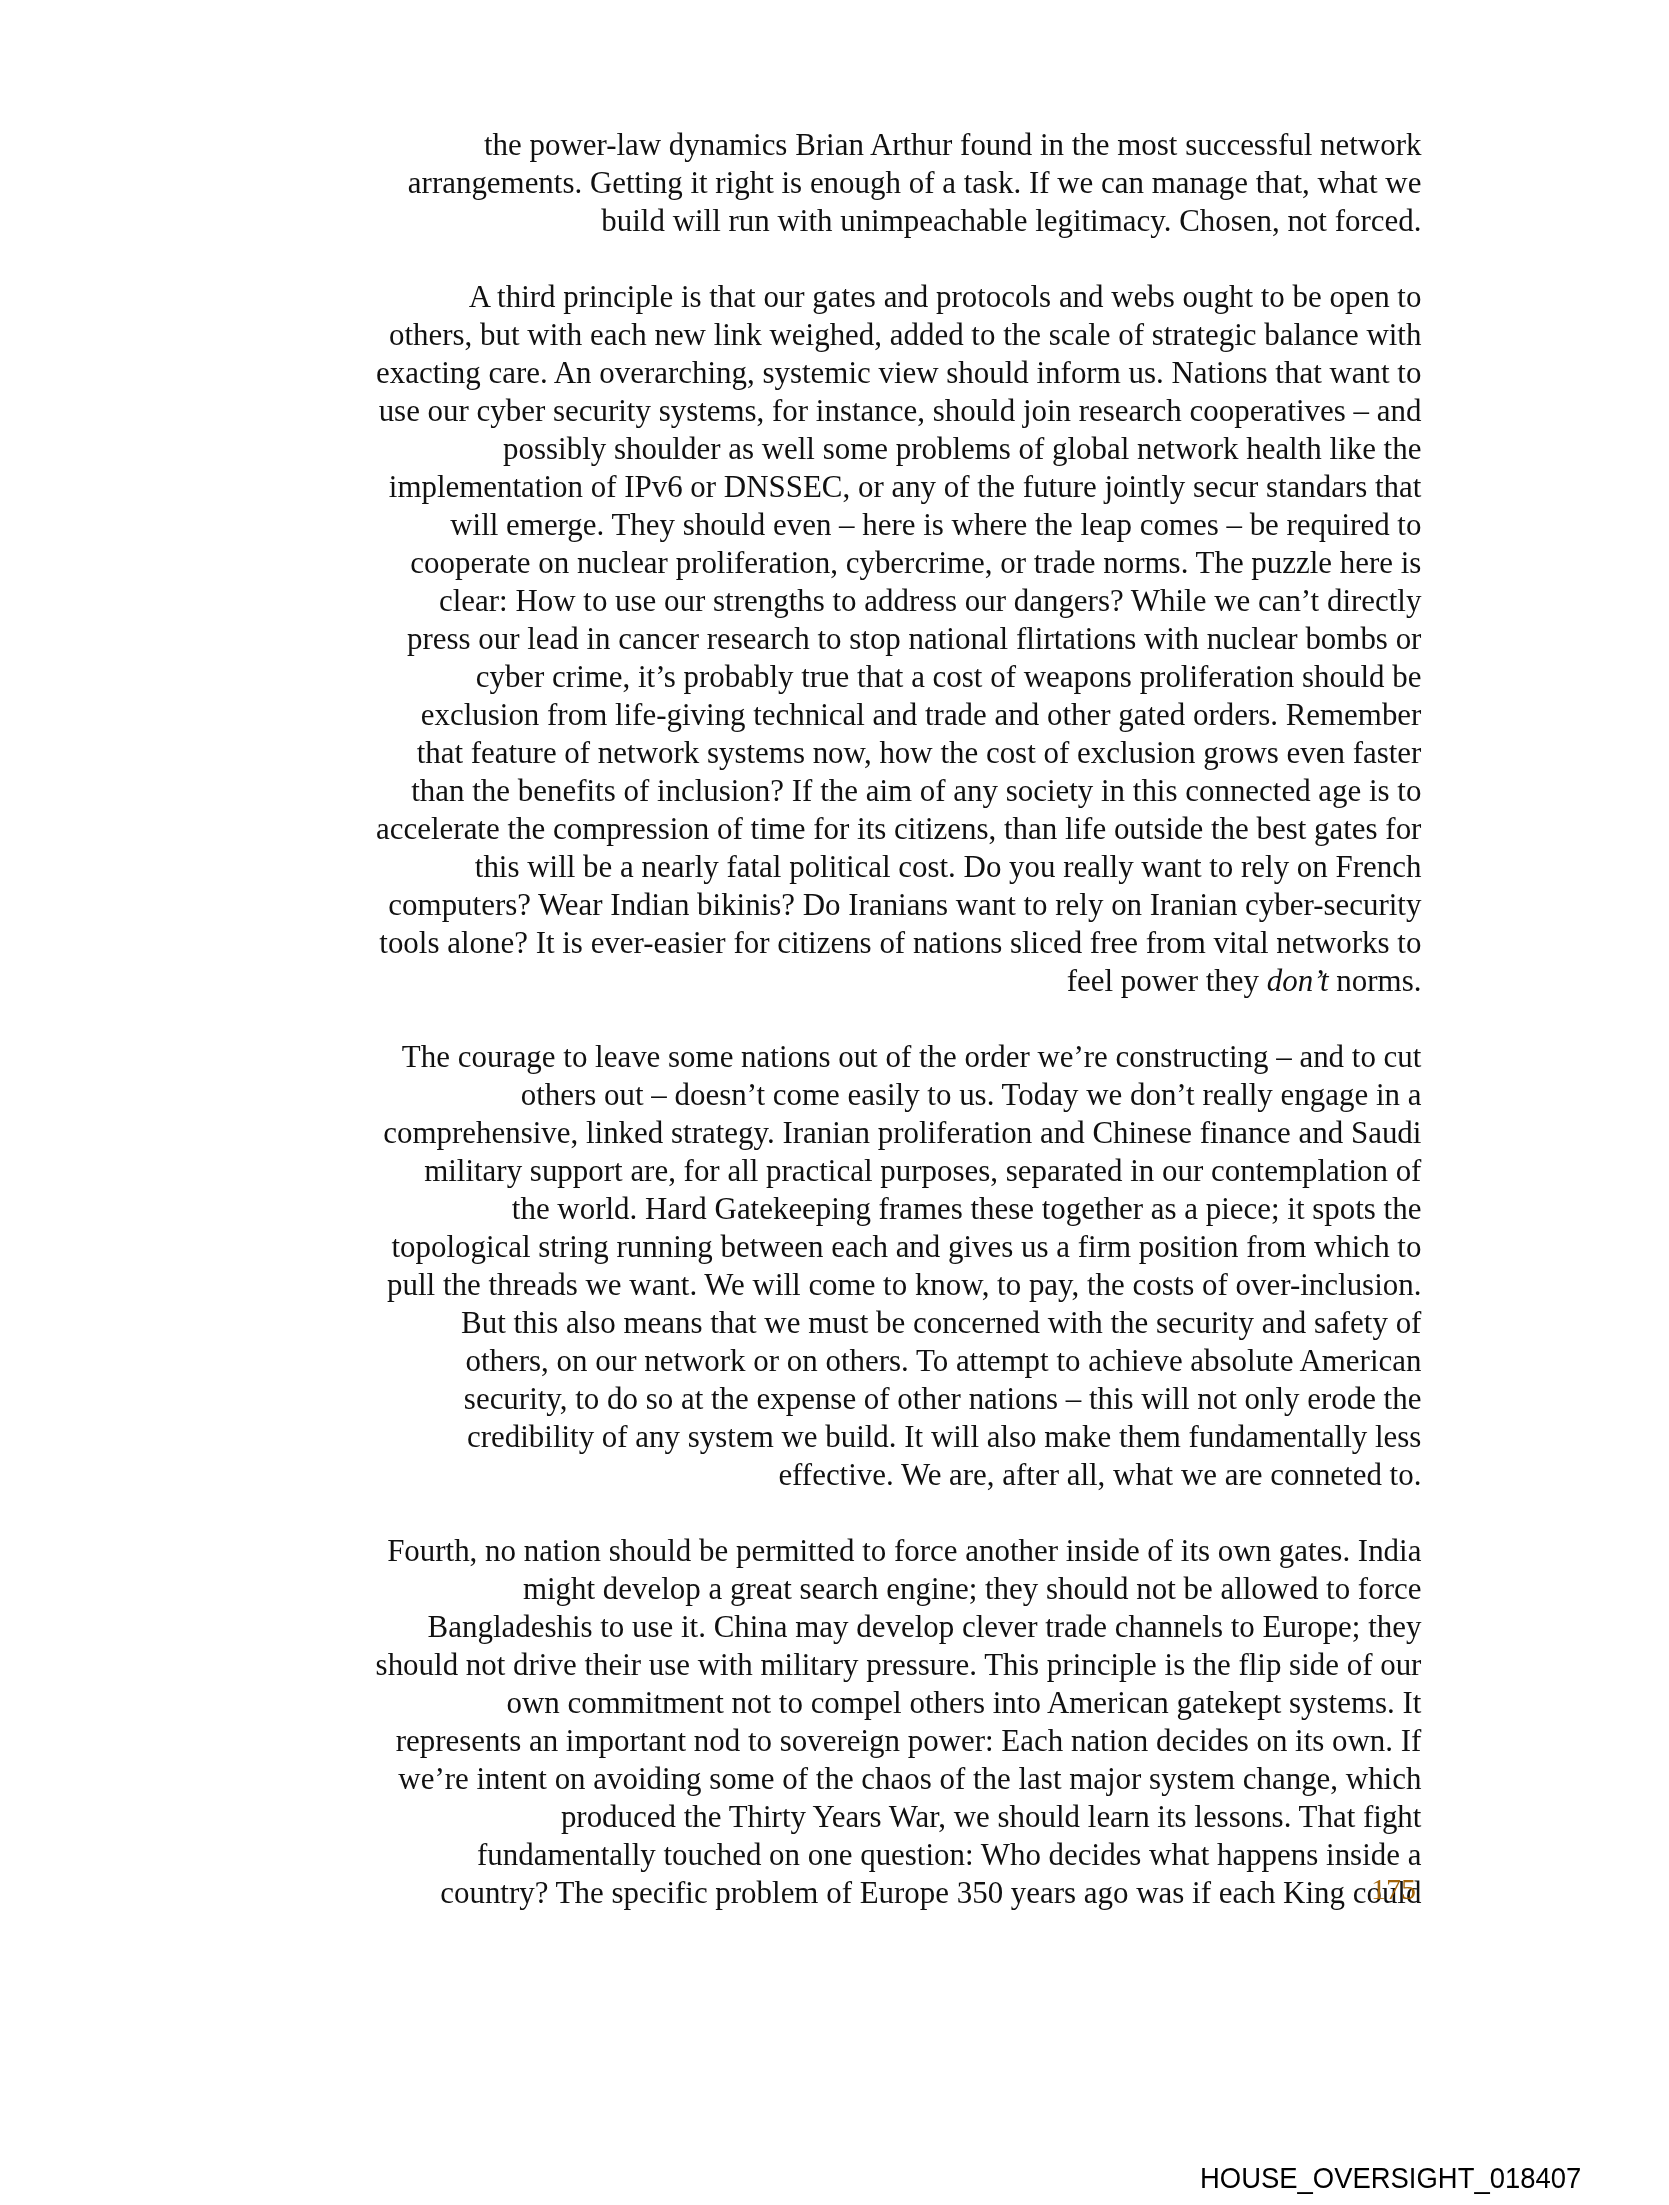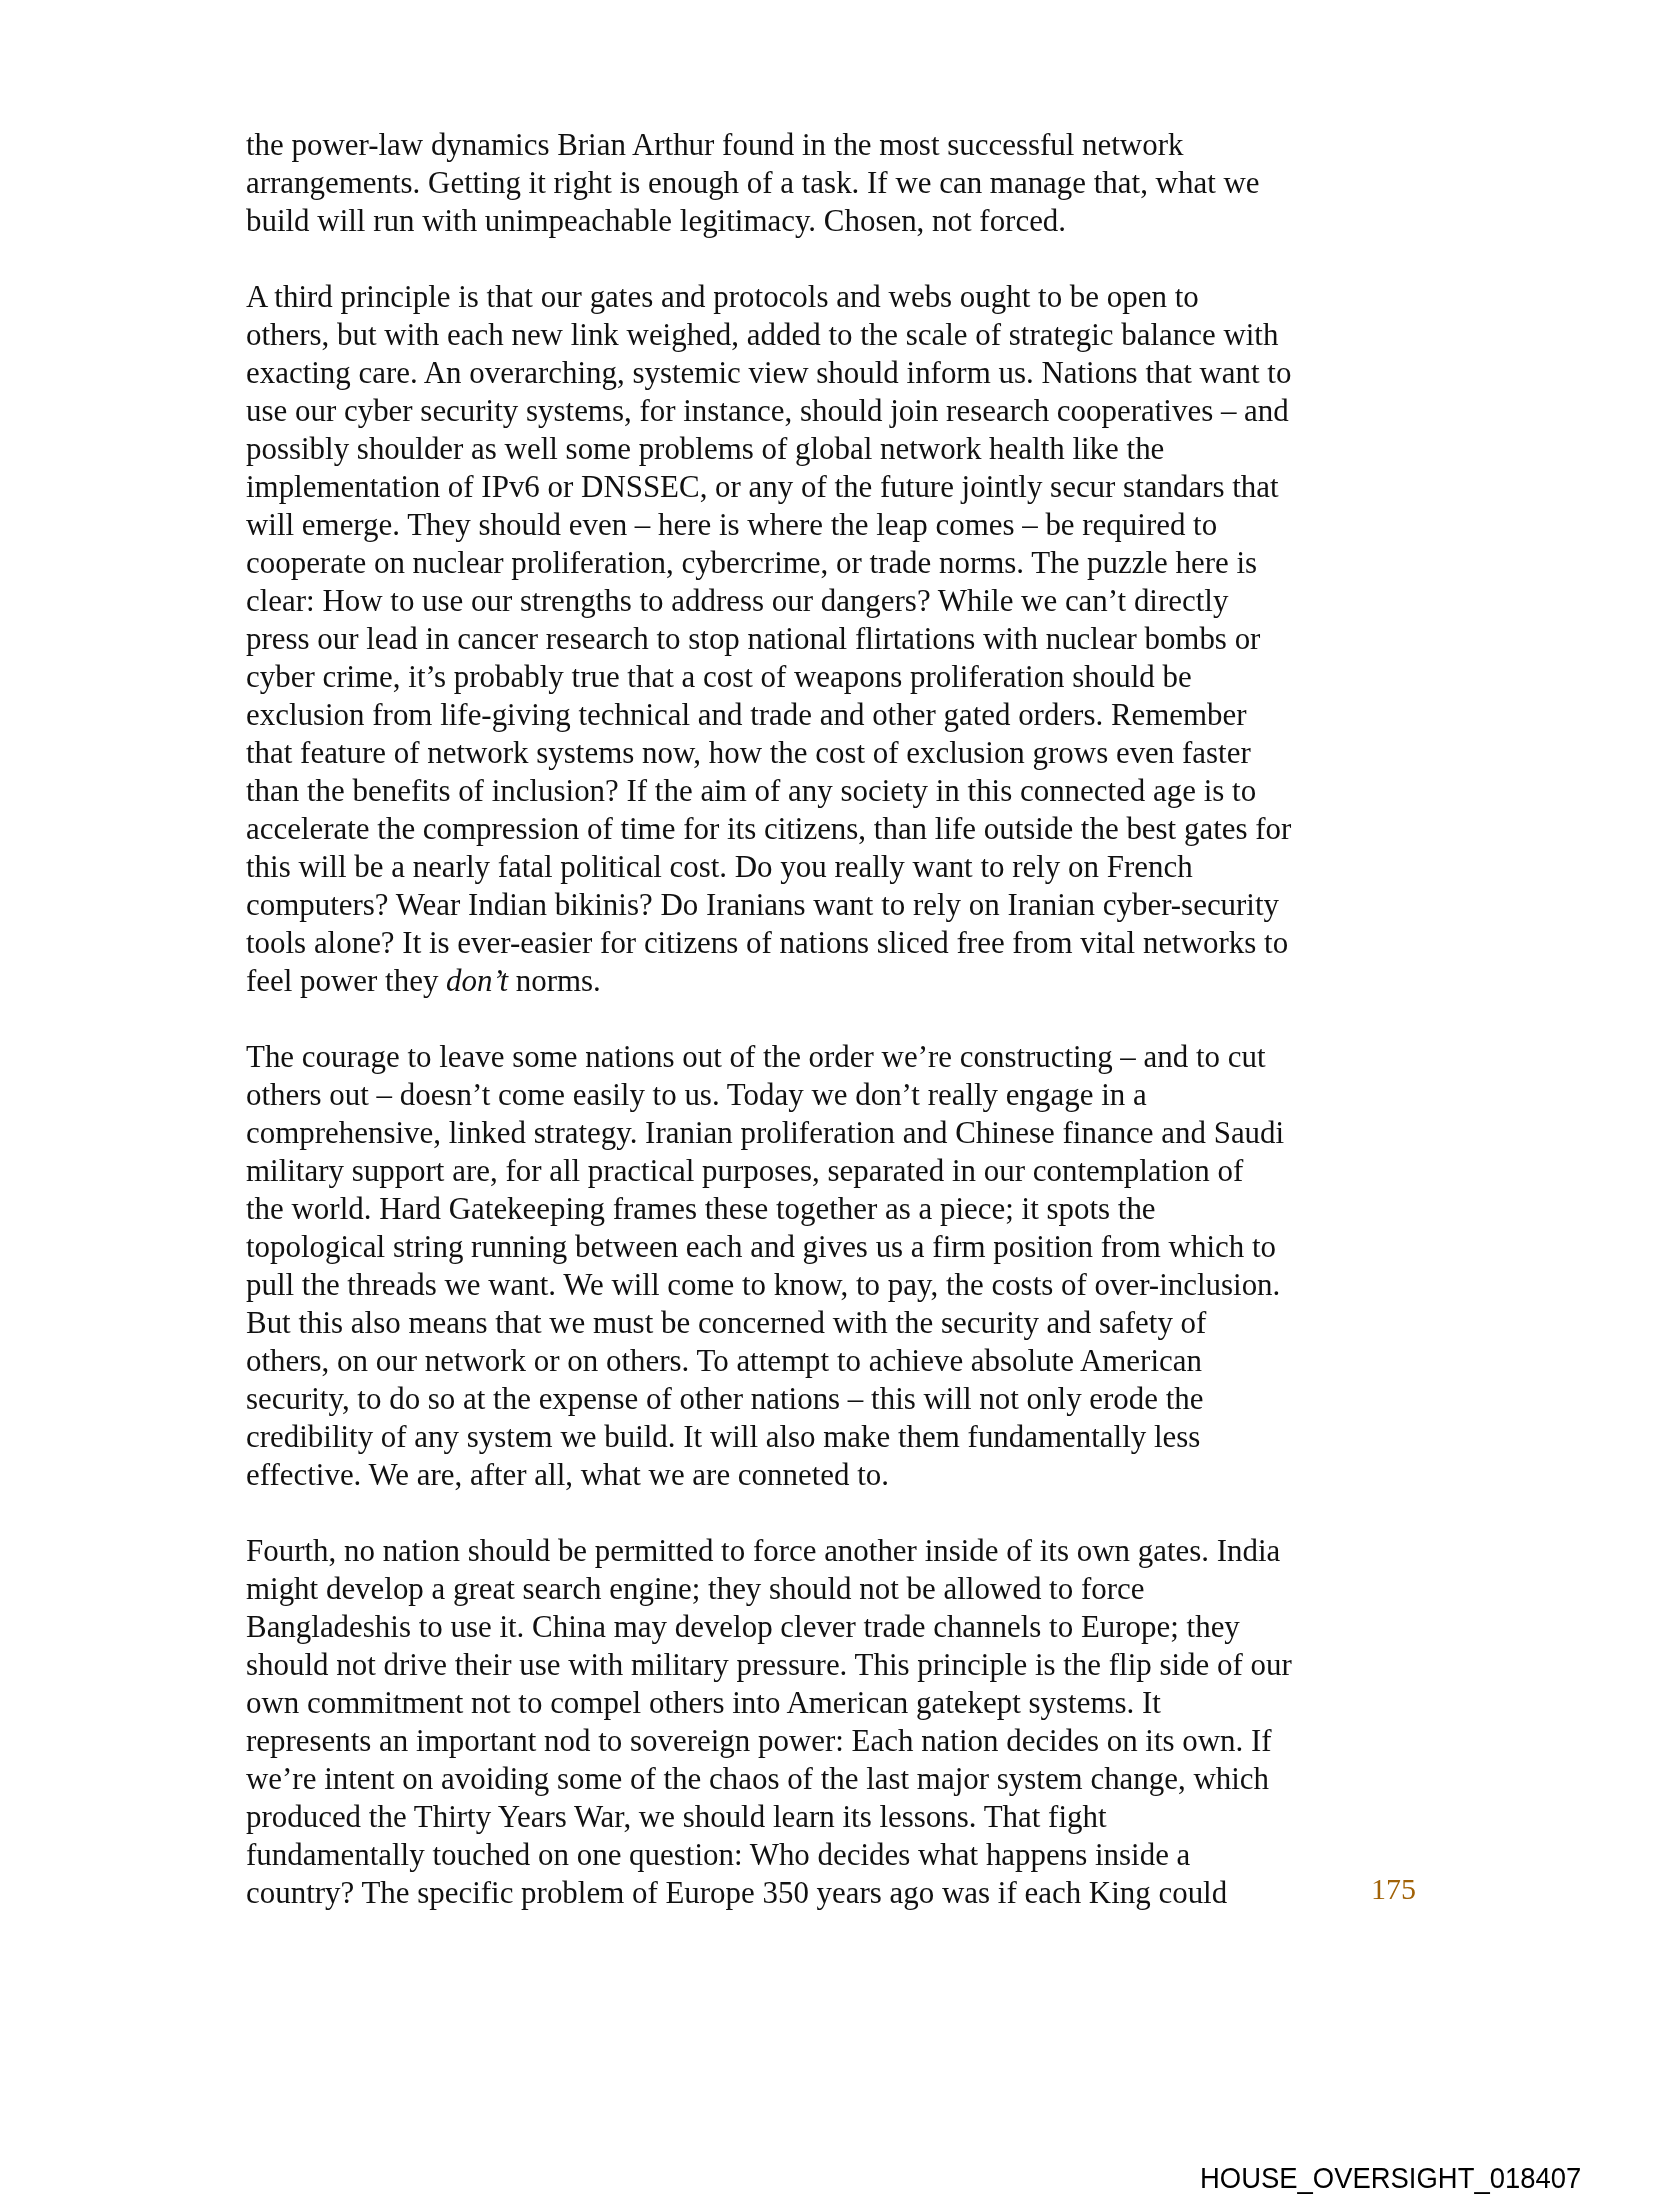--- a/index.html
+++ b/index.html
@@ -13,20 +13,21 @@
       position: relative;
       overflow: hidden;
       color: #111111;
     }
     .page {
       position: absolute;
       left: 0; top: 0;
       width: 1669px;
       height: 2205px;
       background: #ffffff;
+      text-align: right;
     }
     .body-text {
       position: absolute;
       left: 246px;
       top: 126px;
       width: 1178px;
       font-family: "Liberation Serif", "DejaVu Serif", serif;
       font-size: 31px;
       line-height: 38px;
       color: #111111;

